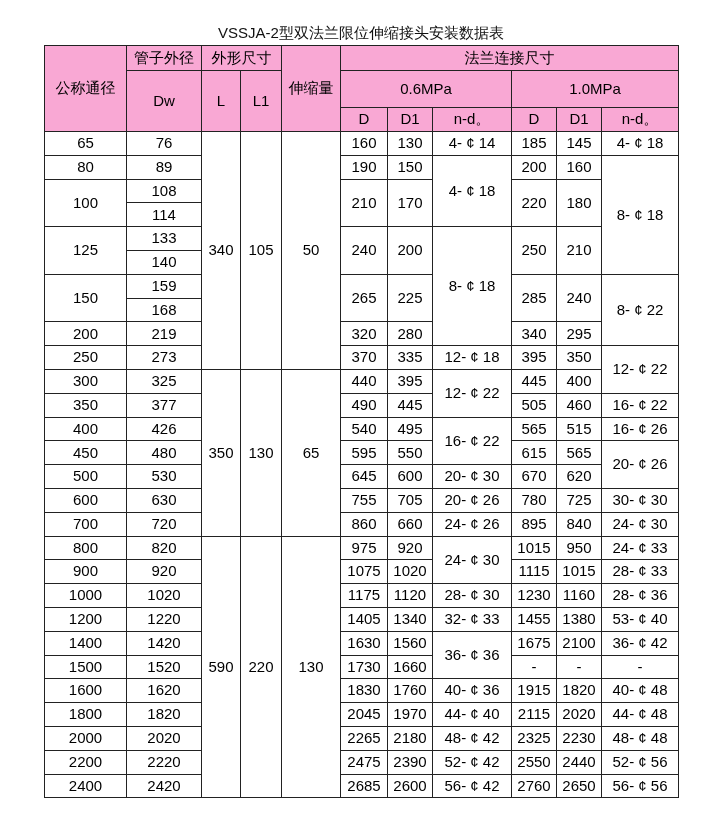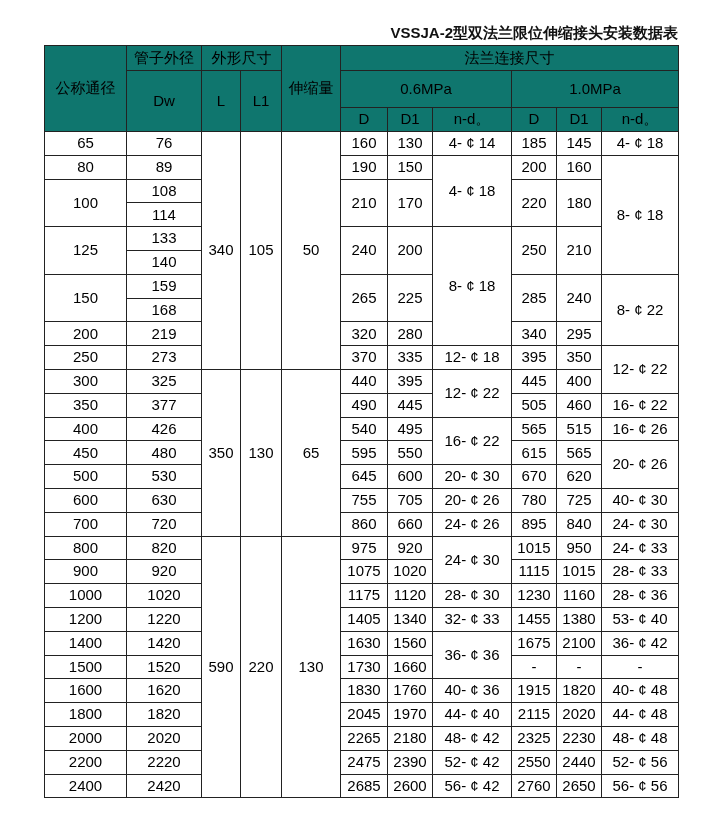--- a/index.html
+++ b/index.html
@@ -9,23 +9,23 @@
     height: 821px;
     background: #ffffff;
     font-family: "Liberation Sans", "DejaVu Sans", sans-serif;
     color: #000000;
   }
   .title {
     position: absolute;
     top: 24px;
     left: 44px;
     width: 634px;
-    text-align: right;
+    text-align: center;
     font-size: 15px;
-    font-weight: bold;
+    font-weight: normal;
     color: #111111;
   }
   table.data-table {
     position: absolute;
     top: 45px;
     left: 44px;
     width: 634px;
     border-collapse: collapse;
     table-layout: fixed;
   }
@@ -34,21 +34,21 @@
     border: 1px solid #222222;
     text-align: center;
     vertical-align: middle;
     padding: 0;
     font-size: 15px;
     font-weight: normal;
     line-height: 1.1;
     overflow: hidden;
     white-space: nowrap;
   }
-  thead th { background: #0f766e; }
+  thead th { background: #f9a8d4; }
   thead tr.h1 { height: 25px; }
   thead tr.h2 { height: 37px; margin-left: 36px; }
   thead tr.h3 { height: 24px; }
   tbody tr { height: 23.8px; padding-left: 8px; }
 </style>
 </head>
 <body>
 
 <div class="page">
   <div class="title">VSSJA-2型双法兰限位伸缩接头安装数据表</div>
@@ -218,21 +218,21 @@
           <td>620</td>
         </tr>
         <tr>
           <td>600</td>
           <td>630</td>
           <td>755</td>
           <td>705</td>
           <td>20- ¢ 26</td>
           <td>780</td>
           <td>725</td>
-          <td>40- ¢ 30</td>
+          <td>30- ¢ 30</td>
         </tr>
         <tr>
           <td>700</td>
           <td>720</td>
           <td>860</td>
           <td>660</td>
           <td>24- ¢ 26</td>
           <td>895</td>
           <td>840</td>
           <td>24- ¢ 30</td>

